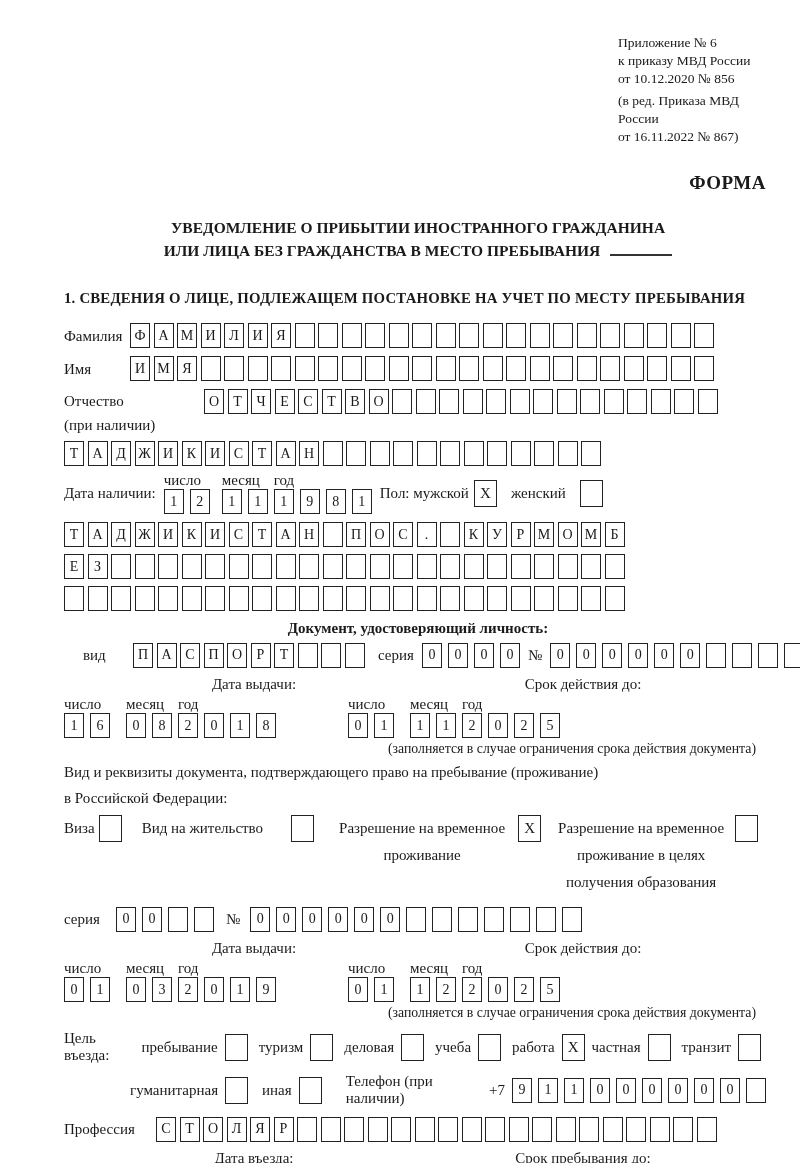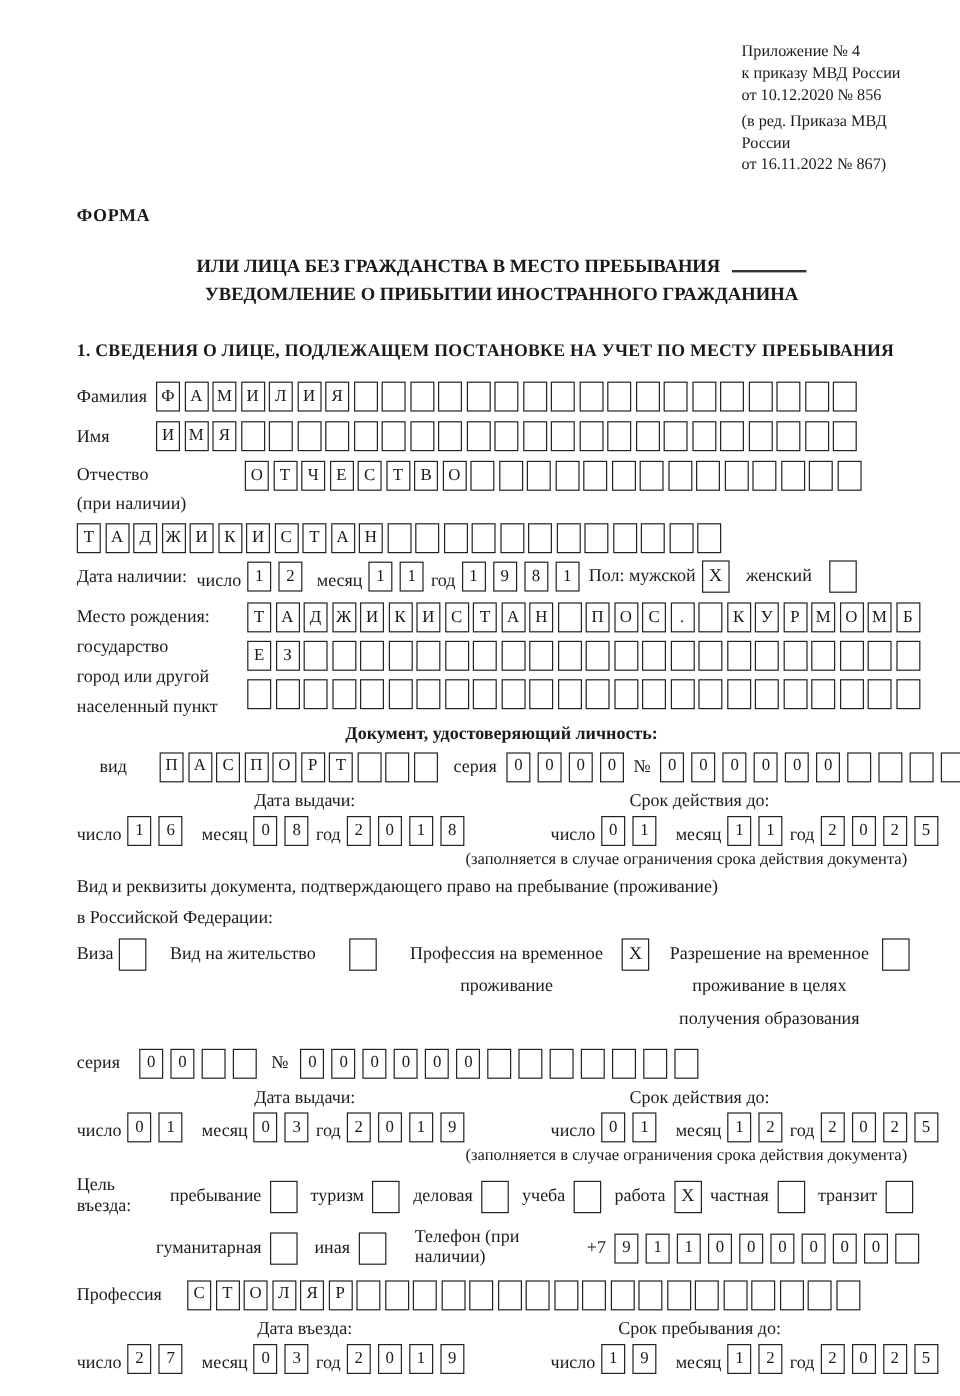--- a/index.html
+++ b/index.html
@@ -3,70 +3,70 @@
 <meta charset="utf-8">
 <style>
   * { margin:0; padding:0; box-sizing:border-box; }
   html,body { width:800px; height:1163px; background:#ffffff; overflow:hidden; }
   body { font-family:"Liberation Serif","DejaVu Serif",serif; color:#1a1a1a; font-size:15px; }
   .page { width:800px; height:1163px; padding:34px 28px 0 64px; }
   .b { font-weight:bold; }
   
   .hdr-block { margin-left:554px; font-size:13.5px; line-height:18px; }
   .hdr-block .gap { height:4px; }
-  .forma { text-align:left; margin:26px 6px 0 0; font-size:15px; letter-spacing:.5px; }
+  .forma { text-align:right; margin:26px 6px 0 0; font-size:19px; letter-spacing:.5px; }
   
   .title { text-align:center; font-size:15.5px; line-height:23px; margin-top:22px; }
   .blank-line { display:inline-block; width:62px; border-bottom:2px solid #333; height:14px; margin-left:10px; }
   .sec1 { margin-top:28px; font-size:14.8px; letter-spacing:.2px; }
   
   .row { display:flex; align-items:flex-start; margin-top:7px; }
   .lbl { line-height:26px; flex-shrink:0; }
   .cells { display:inline-flex; }
   .cell { width:20px; height:25px; border:1.6px solid #222; margin-right:3.5px;
           display:inline-flex; align-items:center; justify-content:center;
           font-size:14px; flex-shrink:0; }
   .cells.sp .cell { margin-right:6px; }
   .checkbox { width:23px; height:27px; border:1.6px solid #222; display:inline-flex;
               align-items:center; justify-content:center; font-size:15px; flex-shrink:0; }
   .multi-lbl { line-height:24px; }
   .stack { display:flex; flex-direction:column; }
   .stack .cells { margin-bottom:7px; }
   
-  .dg { display:inline-flex; align-items:flex-end; }
+  .dg { display:inline-flex; align-items:flex-start;flex-direction:column; }
   .dg .w { margin-right:5px; }
   .date-head { display:flex; margin-top:8px; }
   .date-head .h1 { width:340px; text-align:center; padding-left:40px; }
   .date-head .h2 { width:330px; text-align:center; margin-left:14px; }
   .date-row { display:flex; align-items:center; margin-top:3px; }
   .note-r { text-align:right; margin:3px 16px 0 0; font-size:13.8px; }
   .opt { display:flex; align-items:flex-start; }
   .opt .olbl { text-align:center; }
   .purpose-row { display:flex; align-items:center; margin-top:9px; flex-wrap:nowrap; }
   .purpose-row .plbl { margin-right:7px; }
   .purpose-row .checkbox { margin-right:11px; }
 </style>
 </head>
 <body>
 
 <div class="page">
 
   <div class="hdr-block">
-    <div>Приложение № 4</div>
+    <div>Приложение № 6</div>
     <div>к приказу МВД России</div>
     <div>от 10.12.2020 № 856</div>
     <div class="gap"></div>
     <div>(в ред. Приказа МВД России</div>
     <div>от 16.11.2022 № 867)</div>
   </div>
   <div class="forma b">ФОРМА</div>
 
   <div class="title b">
+    <div>УВЕДОМЛЕНИЕ О ПРИБЫТИИ ИНОСТРАННОГО ГРАЖДАНИНА</div>
     <div><span>ИЛИ ЛИЦА БЕЗ ГРАЖДАНСТВА В МЕСТО ПРЕБЫВАНИЯ</span><span class="blank-line"></span></div>
-    <div>УВЕДОМЛЕНИЕ О ПРИБЫТИИ ИНОСТРАННОГО ГРАЖДАНИНА</div>
   </div>
 
   <div class="sec1 b">1. СВЕДЕНИЯ О ЛИЦЕ, ПОДЛЕЖАЩЕМ ПОСТАНОВКЕ НА УЧЕТ ПО МЕСТУ ПРЕБЫВАНИЯ</div>
 
   <div class="row" style="margin-top:16px;">
     <span class="lbl" style="width:66px;">Фамилия</span>
     <span class="cells">
         <span class="cell">Ф</span>
         <span class="cell">А</span>
         <span class="cell">М</span>
@@ -210,26 +210,20 @@
           <span class="cell">1</span>
         </span>
     </span>
     <span style="margin-left:2px;">Пол: мужской</span>
     <span class="checkbox" style="margin-left:5px;">X</span>
     <span style="margin-left:14px;">женский</span>
     <span class="checkbox" style="margin-left:14px;"></span>
   </div>
 
   <div class="row" style="margin-top:8px;">
-    <div class="multi-lbl" style="width:142px; line-height:25px;">
-      <div>Место рождения:</div>
-      <div>государство</div>
-      <div>город или другой</div>
-      <div>населенный пункт</div>
-    </div>
     <div class="stack">
       <span class="cells">
           <span class="cell">Т</span>
           <span class="cell">А</span>
           <span class="cell">Д</span>
           <span class="cell">Ж</span>
           <span class="cell">И</span>
           <span class="cell">К</span>
           <span class="cell">И</span>
           <span class="cell">С</span>
@@ -404,21 +398,21 @@
   <div class="row" style="margin-top:4px;">
     <span class="opt">
       <span class="olbl" style="line-height:27px;">Виза</span>
       <span class="checkbox" style="margin-left:4px;"></span>
     </span>
     <span class="opt" style="margin-left:20px;">
       <span class="olbl" style="line-height:27px;text-align:right;">Вид на жительство</span>
       <span class="checkbox" style="margin-left:28px;"></span>
     </span>
     <span class="opt" style="margin-left:22px;">
-      <span class="olbl" style="width:172px; line-height:27px;">Профессия на временное проживание</span>
+      <span class="olbl" style="width:172px; line-height:27px;">Разрешение на временное проживание</span>
       <span class="checkbox" style="margin-left:10px;">X</span>
     </span>
     <span class="opt" style="margin-left:16px;">
       <span class="olbl" style="width:168px; line-height:27px;">Разрешение на временное проживание в целях получения образования</span>
       <span class="checkbox" style="margin-left:10px;"></span>
     </span>
   </div>
 
   <div class="row" style="align-items:center; margin-top:10px;">
     <span class="lbl" style="width:52px;">серия</span>

